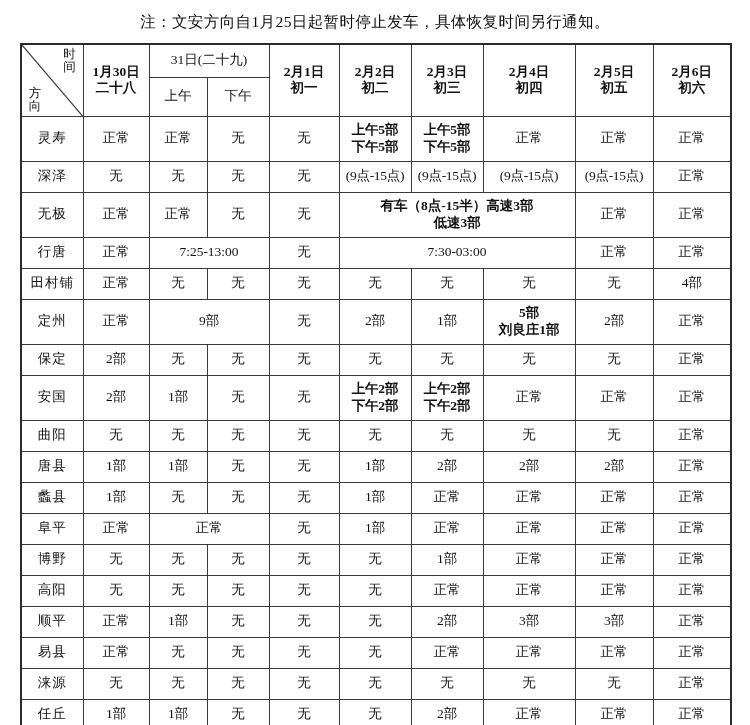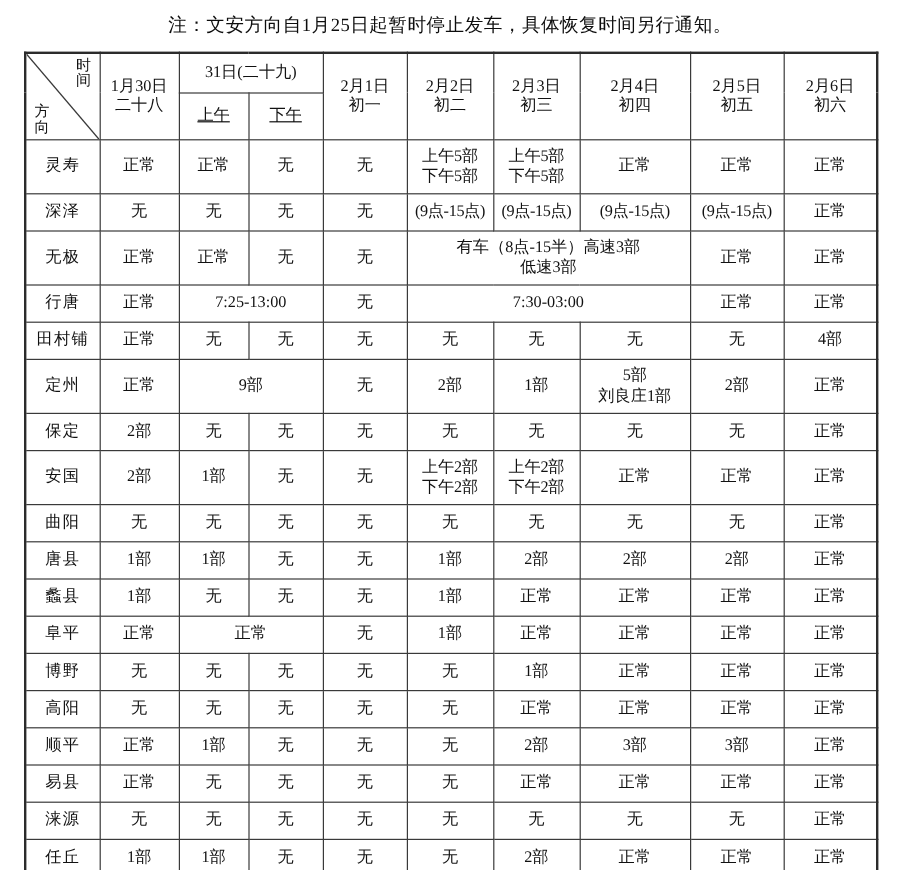--- a/index.html
+++ b/index.html
@@ -98,37 +98,36 @@
     width: 16px;
   }
   .corner .lbl-time span,
   .corner .lbl-dir span { display: block; }
 
   .hdr-date {
     font-size: 13.5px;
     line-height: 1.24;
     height: 62px;
   }
-  .hdr-date .l1, .hdr-date .l2 { display: block; }
+  .hdr-date .l1, .hdr-date .l2 { display: block; font-weight: bold; }
   .hdr-31 {
     font-size: 13.5px;
     height: 28px;
   }
   .hdr-sub {
     font-size: 13.5px;
     height: 34px;
-    text-decoration: underline;
   }
   .rowname {
     font-size: 14px;
     letter-spacing: 1px;
   }
   td.tall { height: 40px; }
   td.short { height: 26px; }
-  .two-line span { display: block; }
+  .two-line span { display: block; font-weight: bold; }
   .small {
     font-size: 11.5px;
     letter-spacing: -0.2px;
   }
   .xsmall {
     font-size: 11px;
     letter-spacing: -0.3px;
   }
 </style>
 </head>

